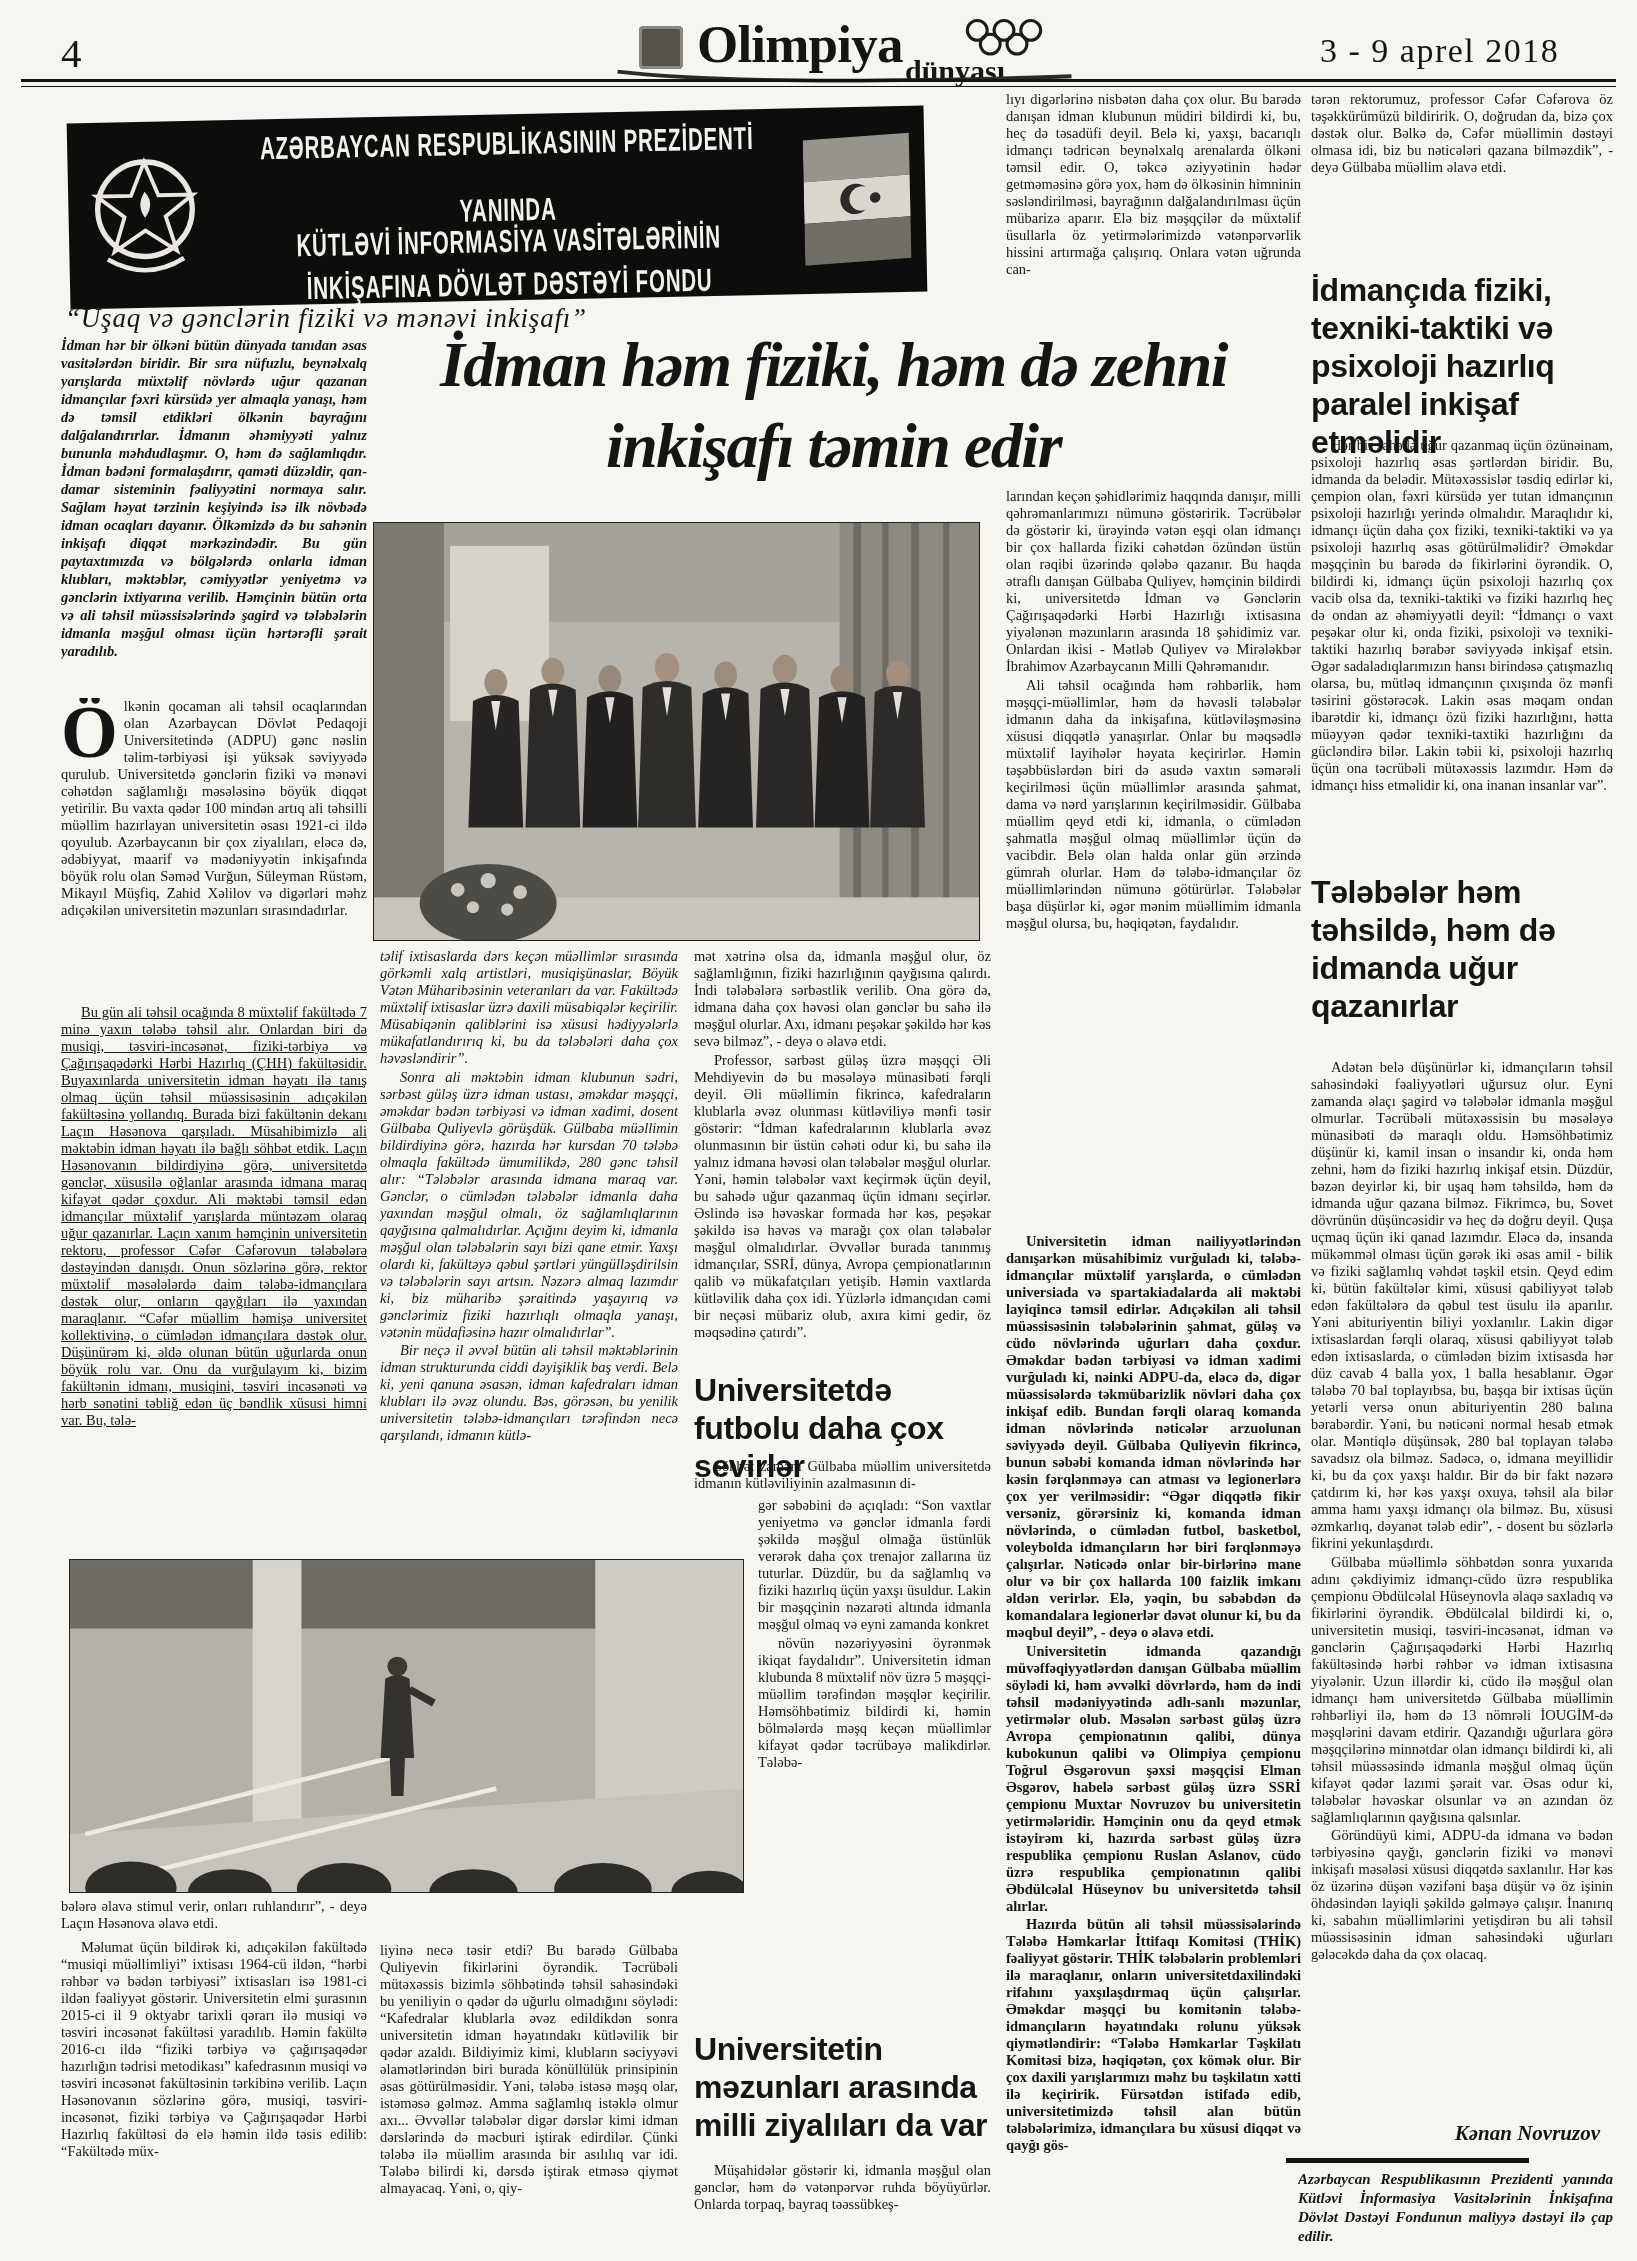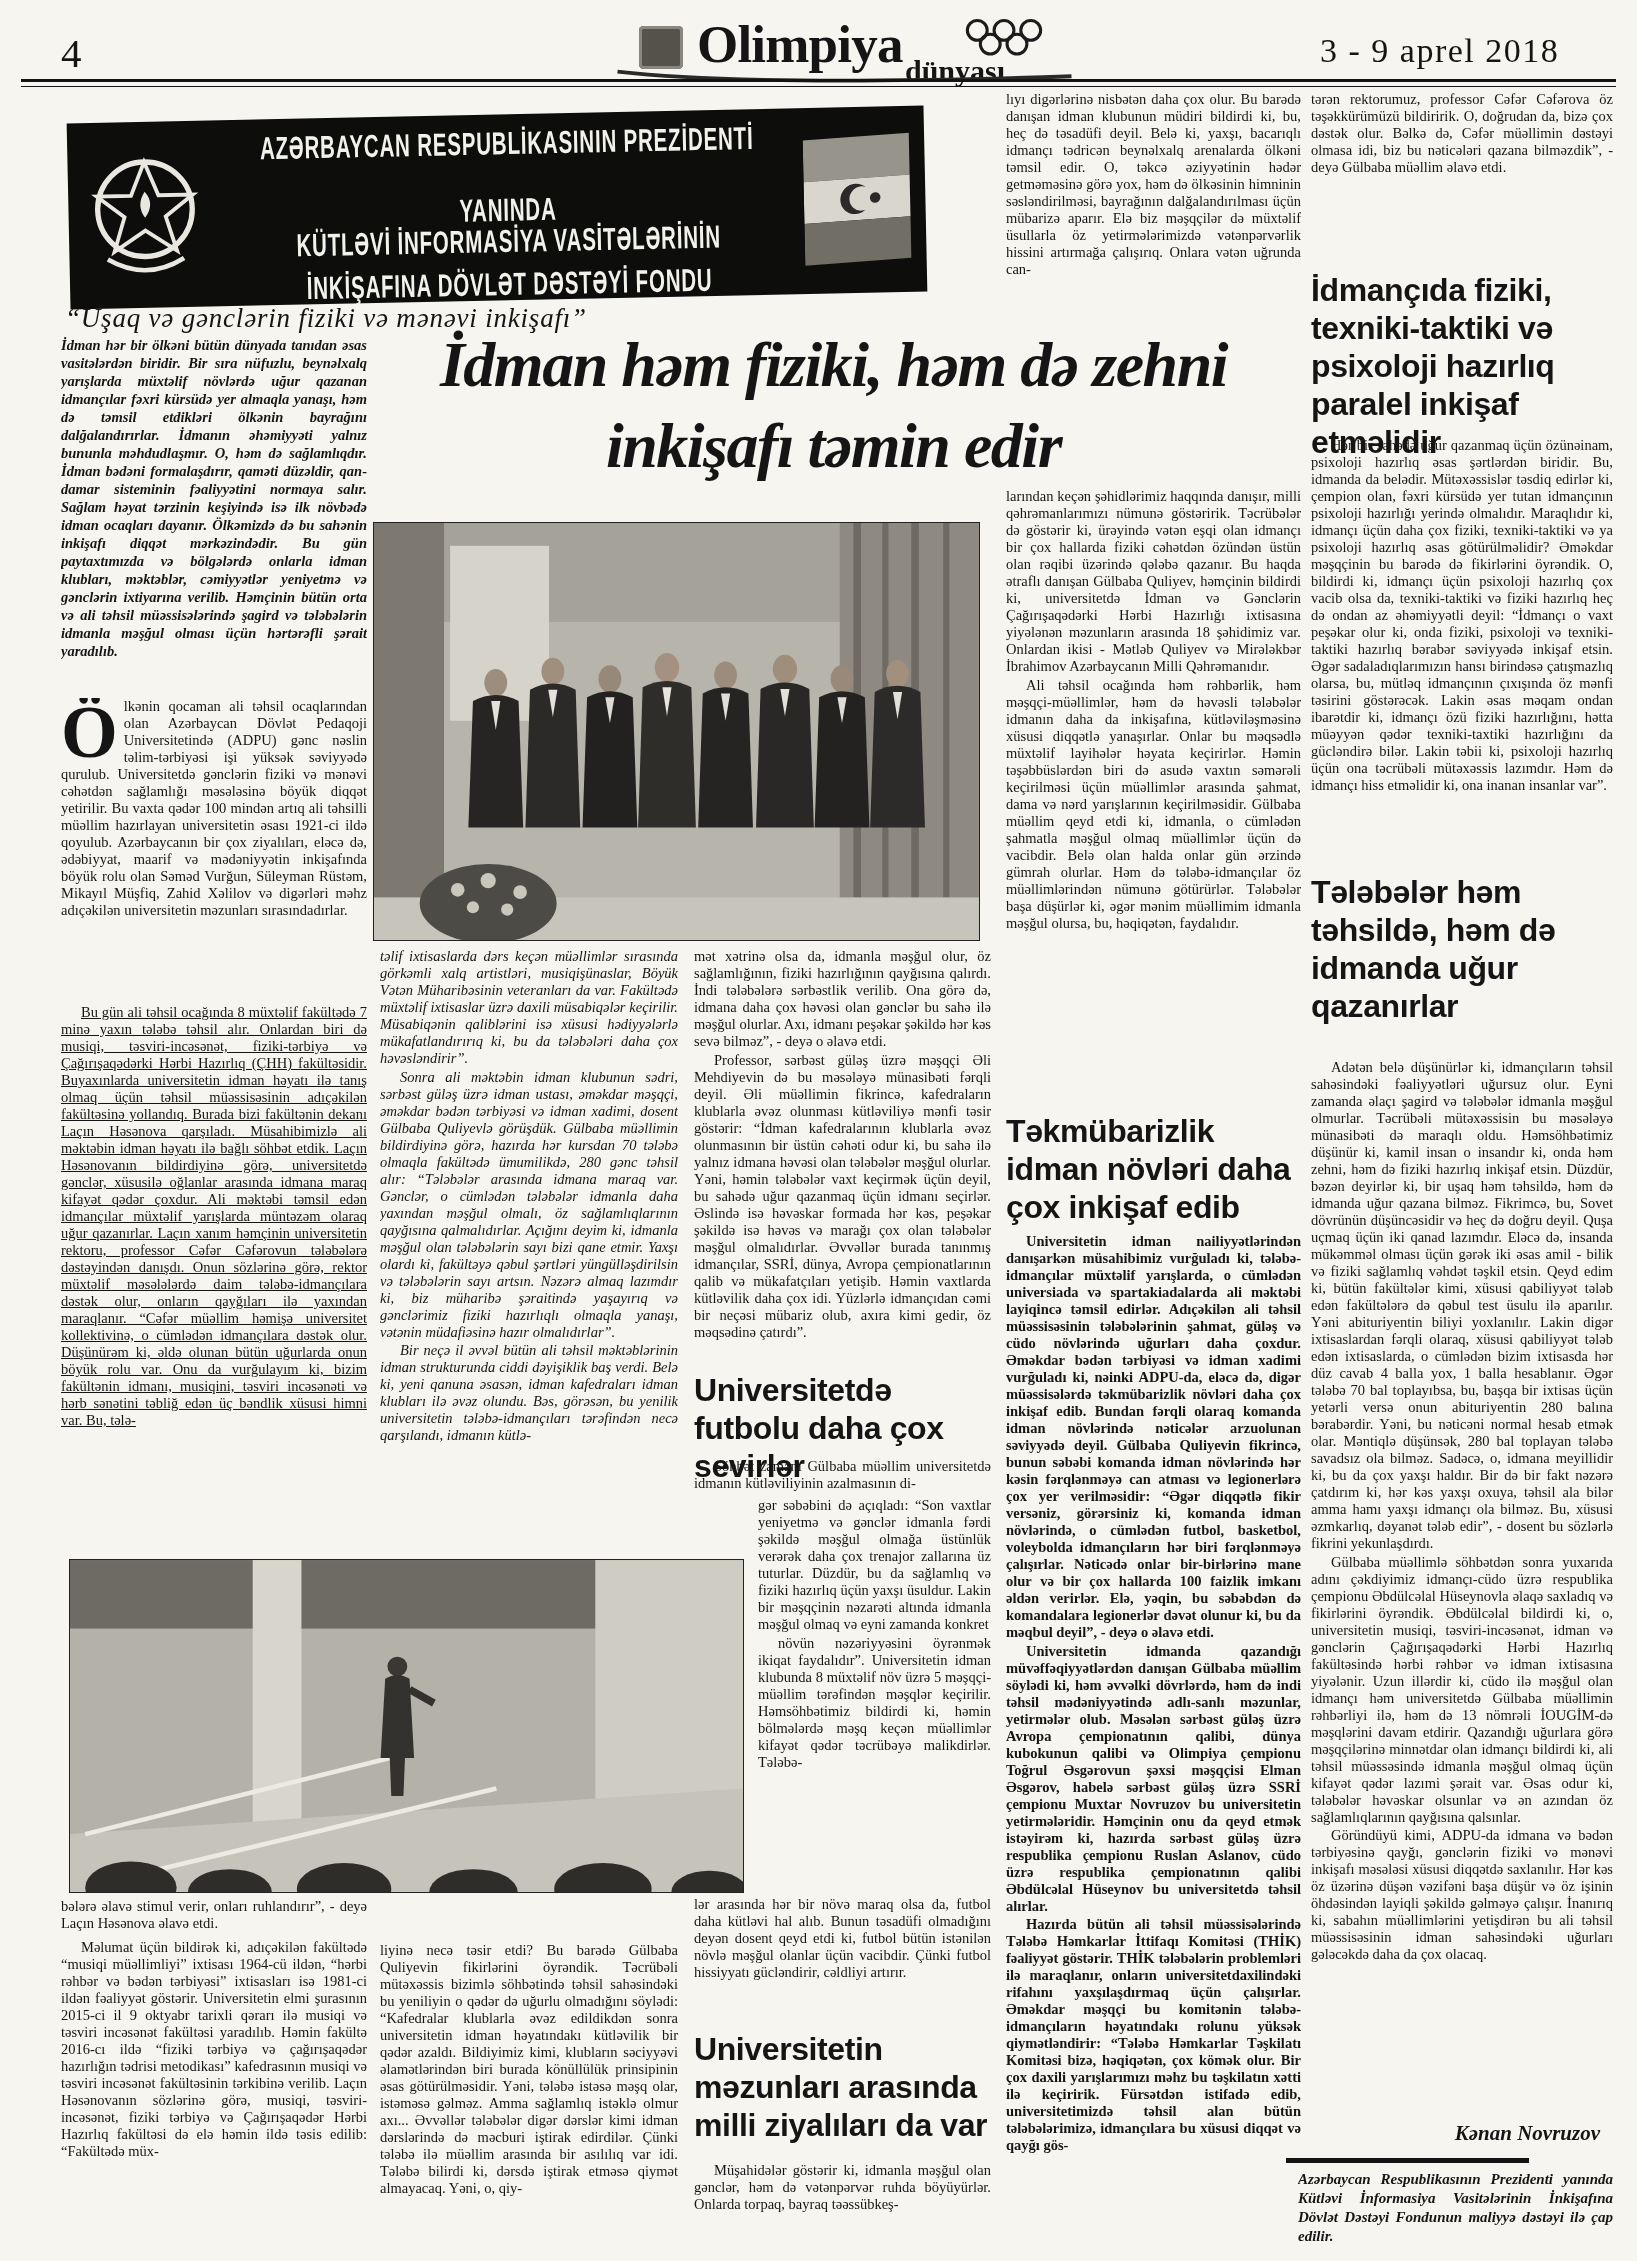--- a/index.html
+++ b/index.html
@@ -218,39 +218,35 @@
 
   <div class="abs sec-head" style="left:694px;top:1371px;width:297px;">Universitetdə futbolu daha çox sevirlər</div>
 
   <div class="abs body-text" style="left:694px;top:1458px;width:297px;height:37px;">
     <p>Söhbət zamanı Gülbaba müəllim universitetdə idmanın kütləviliyinin azalmasının di-</p>
   </div>
   <div class="abs body-text" style="left:758px;top:1497px;width:233px;height:393px;">
     <p class="noindent">gər səbəbini də açıqladı: “Son vaxtlar yeniyetmə və gənclər idmanla fərdi şəkildə məşğul olmağa üstünlük verərək daha çox trenajor zallarına üz tuturlar. Düzdür, bu da sağlamlıq və fiziki hazırlıq üçün yaxşı üsuldur. Lakin bir məşqçinin nəzarəti altında idmanla məşğul olmaq və eyni zamanda konkret</p>
     <p>növün nəzəriyyəsini öyrənmək ikiqat faydalıdır”.  Universitetin idman klubunda 8 müxtəlif növ üzrə 5 məşqçi-müəllim tərəfindən məşqlər keçirilir. Həmsöhbətimiz bildirdi ki, həmin bölmələrdə məşq keçən müəllimlər kifayət qədər təcrübəyə malikdirlər. Tələbə-</p>
   </div>
-  <div class="abs body-text" style="left:694px;top:1896px;width:297px;height:116px;">
-    <p class="noindent">lər arasında hər bir növə maraq olsa da, futbol daha kütləvi hal alıb. Bunun təsadüfi olmadığını deyən dosent qeyd etdi ki, futbol bütün istənilən növlə məşğul olanlar üçün vacibdir. Çünki futbol hissiyyatı gücləndirir, cəldliyi artırır.</p>
-  </div>
 
   <div class="abs sec-head" style="left:694px;top:2030px;width:297px;">Universitetin məzunları arasında milli ziyalıları da var</div>
   <div class="abs body-text" style="left:694px;top:2162px;width:297px;height:93px;">
     <p>Müşahidələr göstərir ki, idmanla məşğul olan gənclər, həm də vətənpərvər ruhda böyüyürlər. Onlarda torpaq, bayraq təəssübkeş-</p>
   </div>
 
   <div class="abs body-text" style="left:1006px;top:91px;width:295px;height:250px;">
     <p class="noindent">lıyı digərlərinə nisbətən daha çox olur. Bu barədə danışan idman klubunun müdiri bildirdi ki, bu, heç də təsadüfi deyil. Belə ki, yaxşı, bacarıqlı idmançı tədricən beynəlxalq arenalarda ölkəni təmsil edir. O, təkcə əziyyətinin hədər getməməsinə görə yox, həm də ölkəsinin himninin səsləndirilməsi, bayrağının dalğalandırılması üçün mübarizə aparır. Elə biz məşqçilər də müxtəlif üsullarla öz yetirmələrimizdə vətənpərvərlik hissini artırmağa çalışırıq. Onlara vətən uğrunda can-</p>
   </div>
 
   <div class="abs body-text" style="left:1006px;top:488px;width:295px;height:618px;">
     <p class="noindent">larından keçən şəhidlərimiz haqqında danışır, milli qəhrəmanlarımızı nümunə göstəririk. Təcrübələr də göstərir ki, ürəyində vətən eşqi olan idmançı bir çox hallarda fiziki cəhətdən özündən üstün olan rəqibi üzərində qələbə qazanır. Bu haqda ətraflı danışan Gülbaba Quliyev, həmçinin bildirdi ki, universitetdə İdman və Gənclərin Çağırışaqədərki Hərbi Hazırlığı ixtisasına yiyələnən məzunların arasında 18 şəhidimiz var. Onlardan ikisi - Mətləb Quliyev və Mirələkbər İbrahimov Azərbaycanın Milli Qəhrəmanıdır.</p>
     <p>Ali təhsil ocağında həm rəhbərlik, həm məşqçi-müəllimlər, həm də həvəsli tələbələr idmanın daha da inkişafına, kütləviləşməsinə xüsusi diqqətlə yanaşırlar. Onlar bu məqsədlə müxtəlif layihələr həyata keçirirlər. Həmin təşəbbüslərdən biri də asudə vaxtın səmərəli keçirilməsi üçün müəllimlər arasında şahmat, dama və nərd yarışlarının keçirilməsidir. Gülbaba müəllim qeyd etdi ki, idmanla, o cümlədən şahmatla məşğul olmaq müəllimlər üçün də vacibdir. Belə olan halda onlar gün ərzində gümrah olurlar. Həm də tələbə-idmançılar öz müəllimlərindən nümunə götürürlər. Tələbələr başa düşürlər ki, əgər mənim müəllimim idmanla məşğul olursa, bu, həqiqətən, faydalıdır.</p>
   </div>
 
-  <div class="abs sec-head" style="left:1006px;top:1112px;width:295px;">Təkmübarizlik idman növləri daha çox inkişaf edib</div>
 
   <div class="abs body-text" style="left:1006px;top:1233px;width:295px;height:1023px;font-weight:bold;">
     <p>Universitetin idman nailiyyətlərindən danışarkən müsahibimiz  vurğuladı ki, tələbə-idmançılar müxtəlif yarışlarda, o cümlədən universiada və spartakiadalarda ali məktəbi layiqincə təmsil edirlər. Adıçəkilən ali təhsil müəssisəsinin tələbələrinin şahmat, güləş və cüdo növlərində uğurları daha çoxdur. Əməkdar bədən tərbiyəsi və idman xadimi vurğuladı ki, nəinki ADPU-da, eləcə də, digər müəssisələrdə təkmübarizlik növləri daha çox inkişaf edib. Bundan fərqli olaraq komanda idman növlərində nəticələr arzuolunan səviyyədə deyil. Gülbaba Quliyevin fikrincə, bunun səbəbi komanda idman növlərində hər kəsin fərqlənməyə can atması və legionerlərə çox yer verilməsidir: “Əgər diqqətlə fikir versəniz, görərsiniz ki, komanda idman növlərində, o cümlədən futbol, basketbol, voleybolda idmançıların hər biri fərqlənməyə çalışırlar. Nəticədə onlar bir-birlərinə mane olur və bir çox hallarda 100 faizlik imkanı əldən verirlər. Elə, yəqin, bu səbəbdən də komandalara legionerlər dəvət olunur ki, bu da məqbul deyil”, - deyə o əlavə etdi.</p>
     <p>Universitetin idmanda qazandığı müvəffəqiyyətlərdən danışan Gülbaba müəllim söylədi ki, həm əvvəlki dövrlərdə, həm də indi təhsil mədəniyyətində adlı-sanlı məzunlar, yetirmələr olub. Məsələn sərbəst güləş üzrə Avropa çempionatının qalibi, dünya kubokunun qalibi və Olimpiya çempionu Toğrul Əsgərovun şəxsi məşqçisi Elman Əsgərov, habelə sərbəst güləş üzrə SSRİ çempionu Muxtar Novruzov bu universitetin yetirmələridir. Həmçinin onu da qeyd etmək istəyirəm ki, hazırda sərbəst güləş üzrə respublika çempionu Ruslan Aslanov, cüdo üzrə respublika çempionatının qalibi Əbdülcəlal Hüseynov bu universitetdə təhsil alırlar.</p>
     <p>Hazırda bütün ali təhsil müəssisələrində Tələbə Həmkarlar İttifaqı Komitəsi (THİK) fəaliyyət göstərir. THİK tələbələrin problemləri ilə maraqlanır, onların universitetdaxilindəki rifahını yaxşılaşdırmaq üçün çalışırlar. Əməkdar məşqçi bu komitənin tələbə-idmançıların həyatındakı rolunu yüksək qiymətləndirir: “Tələbə Həmkarlar Təşkilatı Komitəsi bizə, həqiqətən, çox kömək olur. Bir çox daxili yarışlarımızı məhz bu təşkilatın xətti ilə keçiririk. Fürsətdən istifadə edib, universitetimizdə təhsil alan bütün tələbələrimizə, idmançılara bu xüsusi diqqət və qayğı gös-</p>
   </div>
 
   <div class="abs body-text" style="left:1311px;top:91px;width:302px;height:166px;">
     <p class="noindent">tərən rektorumuz, professor Cəfər Cəfərova öz təşəkkürümüzü bildiririk. O, doğrudan da, bizə çox dəstək olur. Bəlkə də, Cəfər müəllimin dəstəyi olmasa idi, biz bu nəticələri qazana bilməzdik”, - deyə Gülbaba müəllim əlavə etdi.</p>
   </div>

